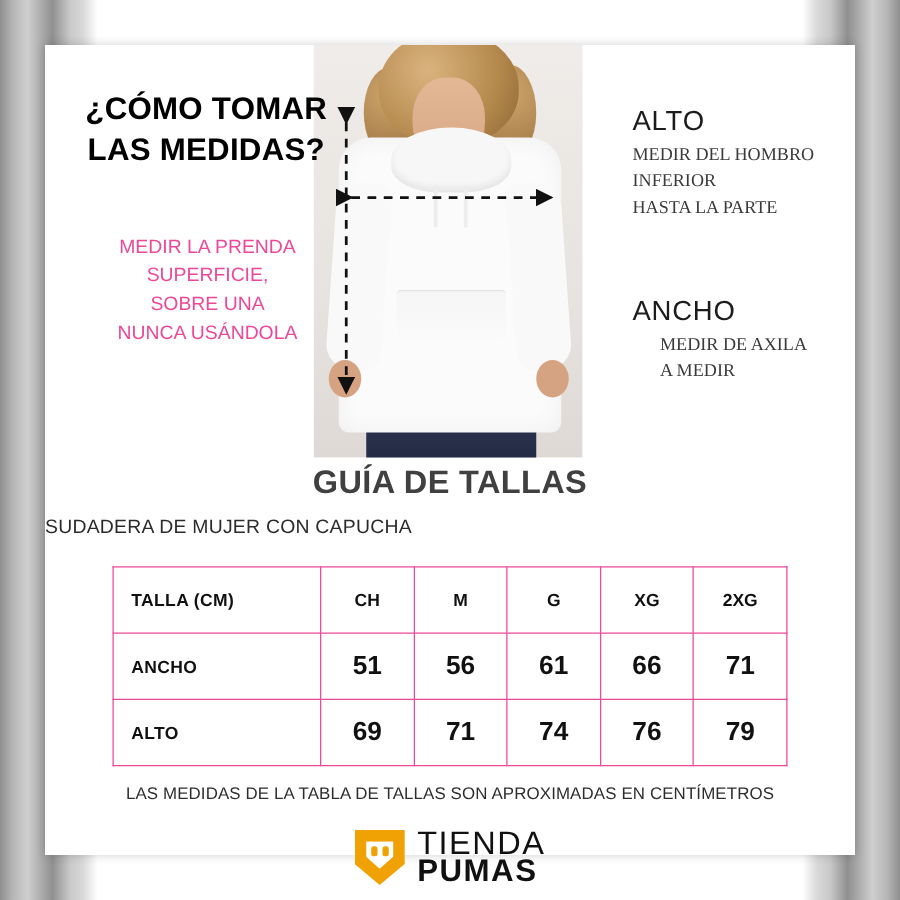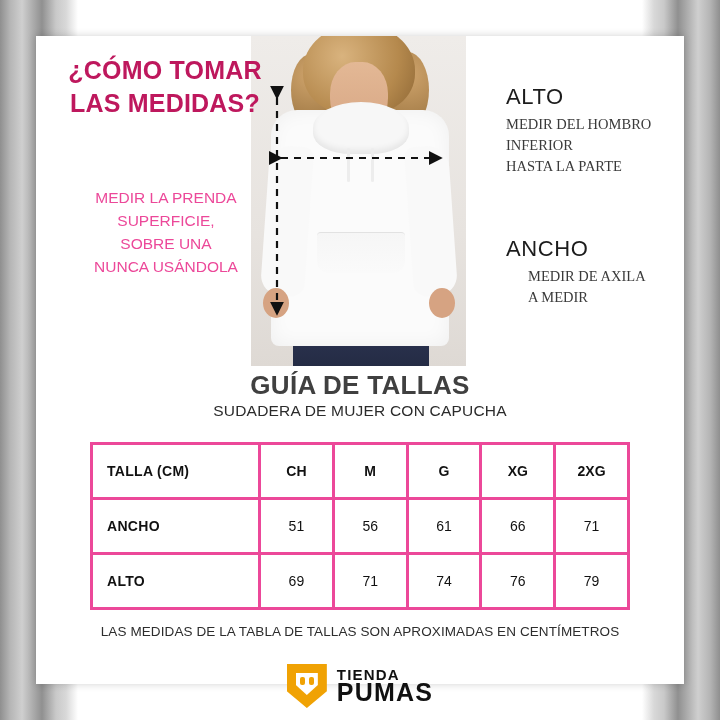--- a/index.html
+++ b/index.html
@@ -40,24 +40,24 @@
 
   
   .top {
     position: relative;
     height: 330px;
   }
 
   .headline {
     position: absolute;
     left: 4px;
-    top: 18px;
+    top: 35px;
     width: 250px;
     text-align: center;
-    color: #be185d;
+    color: #000000;
     font-size: 25px;
     line-height: 33px;
     font-weight: bold;
     letter-spacing: 0.2px;
   }
   .headline div { white-space: nowrap; }
 
   .subtext {
     position: absolute;
     left: 14px;
@@ -198,55 +198,55 @@
   
   .guide-title {
     margin-top: 4px;
     text-align: center;
     font-size: 26px;
     font-weight: bold;
     color: #404040;
     letter-spacing: 0.3px;
   }
   .guide-sub {
-    margin-top: 1px;
-    text-align: center;
+    margin-top: 12px;
+    text-align: left;
     font-size: 15.5px;
     color: #2b2b2b;
     letter-spacing: 0.2px;
   }
 
   table.sizes {
     margin: 22px auto 0 auto;
     width: 540px;
     border-collapse: collapse;
     table-layout: fixed;
   }
   table.sizes th, table.sizes td {
-    border: 3px solid #ec4899;
+    border: 1px solid #ec4899;
     height: 50px;
     text-align: center;
     vertical-align: middle;
     color: #111;
   }
   table.sizes th.rowhead, table.sizes td.rowhead {
     text-align: left;
     padding-left: 14px;
     font-size: 14px;
     font-weight: bold;
     letter-spacing: 0.3px;
     width: 150px;
   }
   table.sizes th.col {
     font-size: 14px;
     font-weight: bold;
   }
   table.sizes td.val {
-    font-size: 14px;
-    font-weight: normal;
+    font-size: 21px;
+    font-weight: bold;
   }
 
   .footnote {
     margin-top: 14px;
     text-align: center;
     font-size: 13.5px;
     color: #2d2d2d;
     letter-spacing: 0.1px;
   }
 
@@ -279,21 +279,21 @@
     clip-path: polygon(0 0, 100% 0, 100% 55%, 50% 100%, 0 55%);
   }
   .brand .mark .eye-l, .brand .mark .eye-r {
     position: absolute; top: 13px; width: 5px; height: 8px;
     background: #f0a204; border-radius: 2px;
   }
   .brand .mark .eye-l { left: 13px; }
   .brand .mark .eye-r { left: 22px; }
   .brand .words { line-height: 0.92; }
   .brand .w1 {
-    font-size: 15px; font-weight: bold; color: #111; letter-spacing: 1.2px;
+    font-size: 26px; font-weight: normal; color: #111; letter-spacing: 1.2px;
   }
   .brand .w2 {
     font-size: 25px; font-weight: bold; color: #111; letter-spacing: 1.2px;
   }
 </style>
 </head>
 <body>
 
 <div class="page">
   <div class="sheet">

